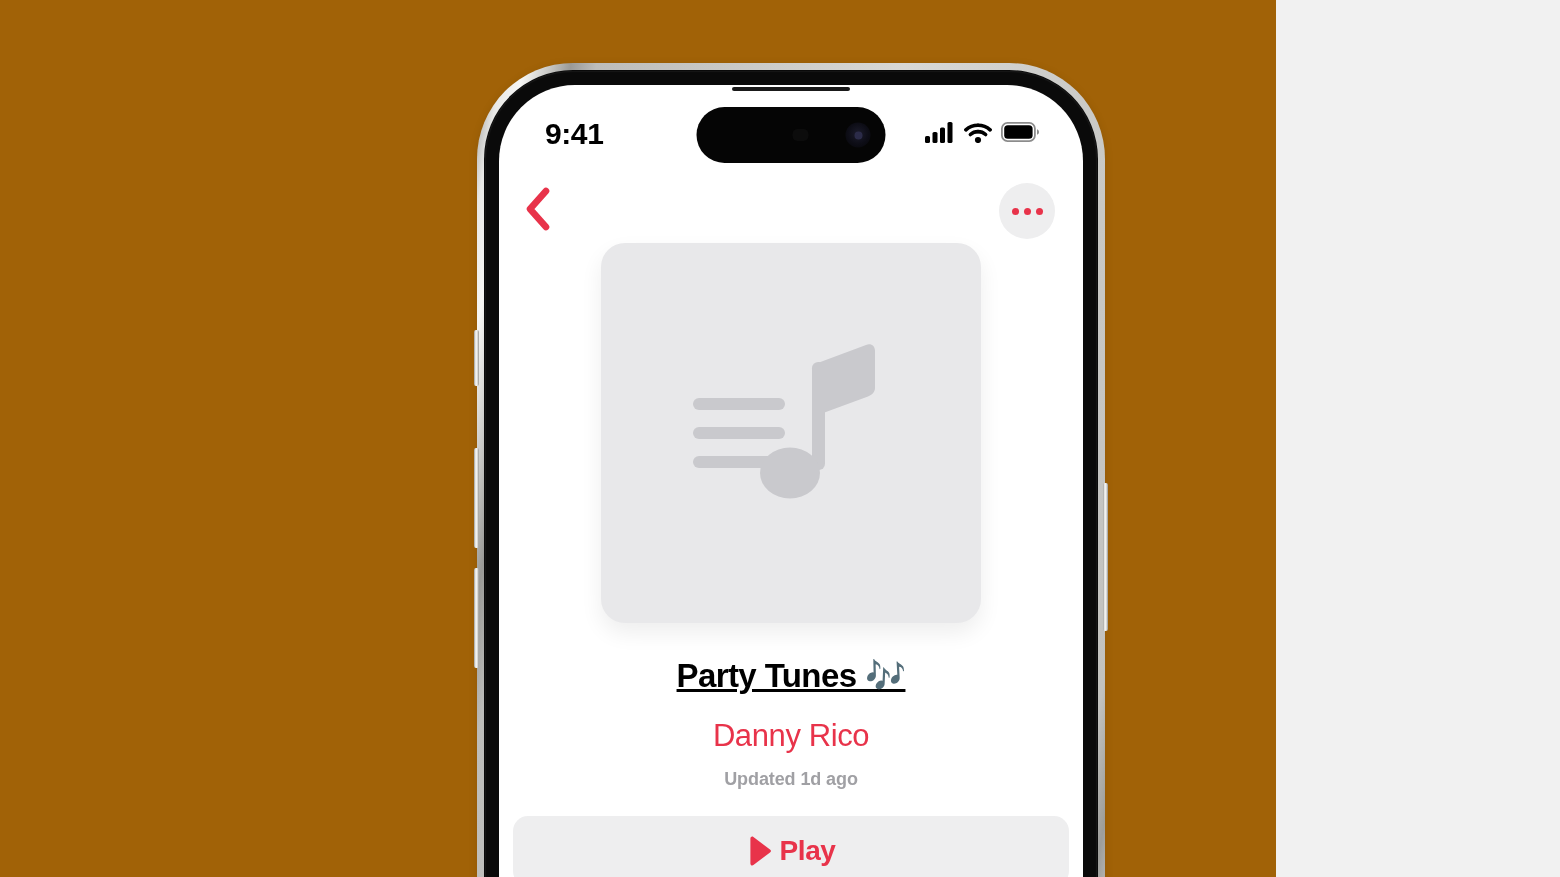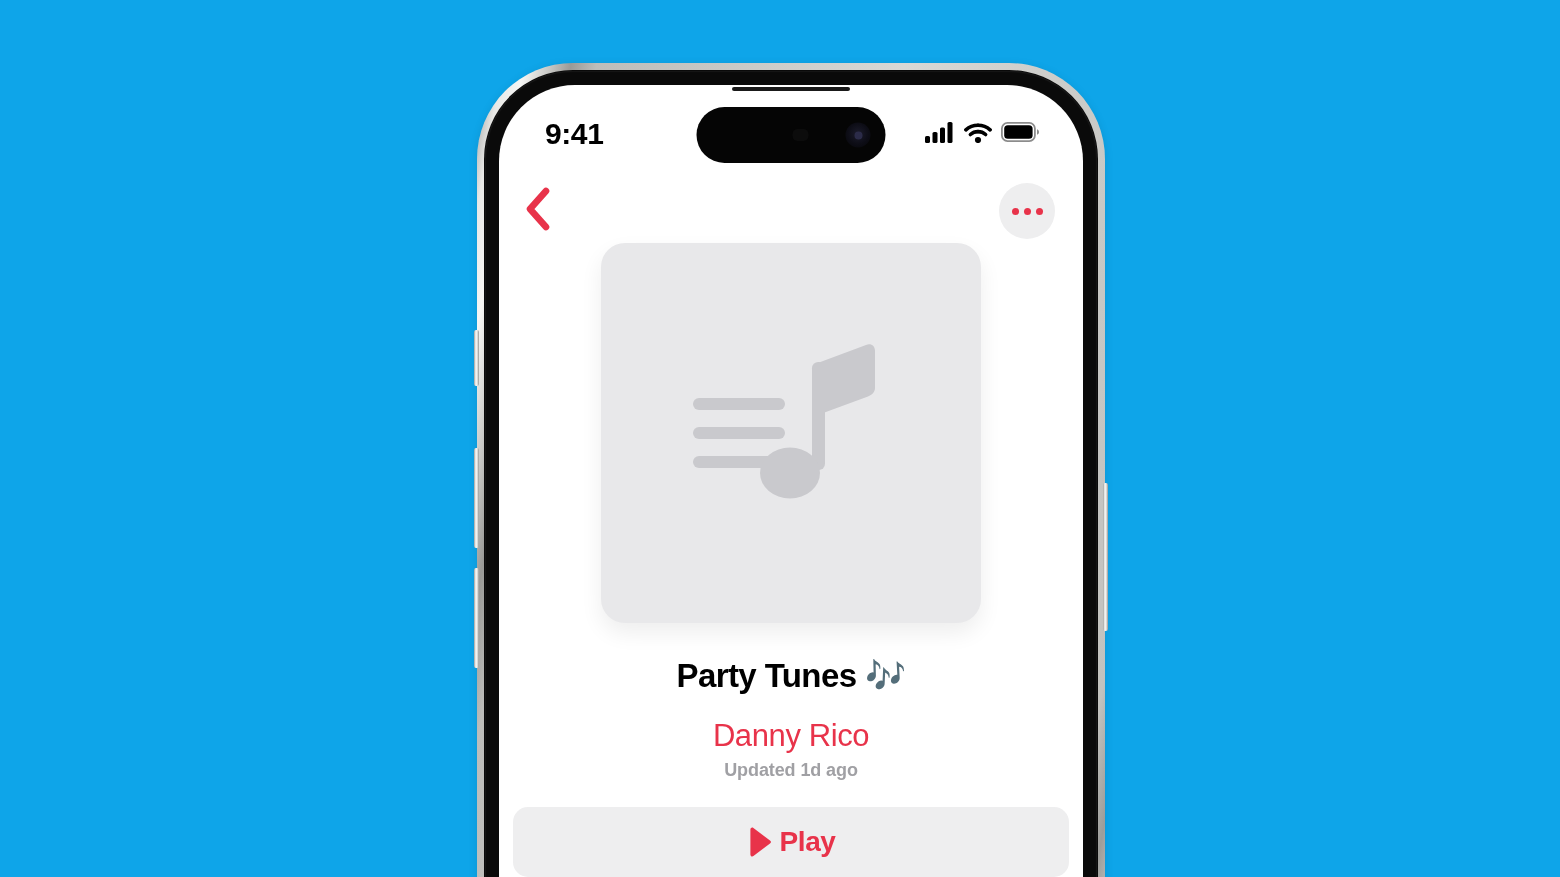--- a/index.html
+++ b/index.html
@@ -11,23 +11,23 @@
   }
 
   body {
     background: #f1f1f1;
     font-family: "Liberation Sans", sans-serif;
     -webkit-font-smoothing: antialiased;
   }
 
   .stage {
     position: relative;
-    width: 1560px;
+    width: 1276px;
     height: 877px;
-    background: #0ea5e9;
+    background: #a16207;
   }
 
   
   .phone {
     position: absolute;
     left: 477px;
     top: 63px;
     width: 628px;
     height: 1290px;
     border-radius: 96px;
@@ -253,33 +253,34 @@
     padding: 0 24px;
   }
 
   .playlist-title {
     font-size: 33px;
     font-weight: 700;
     letter-spacing: -0.6px;
     color: #000;
     line-height: 1.15;
     white-space: nowrap;
+    text-decoration: underline;
   }
 
   .playlist-artist {
     margin-top: 23px;
     font-size: 31px;
     font-weight: 400;
     letter-spacing: -0.4px;
     color: #e8334a;
     line-height: 1.15;
   }
 
   .playlist-updated {
-    margin-top: 6px;
+    margin-top: 15px;
     font-size: 18px;
     font-weight: 600;
     letter-spacing: -0.1px;
     color: #a0a0a4;
   }
 
   .actions {
     margin-top: 26px;
     display: flex;
     gap: 22px;

